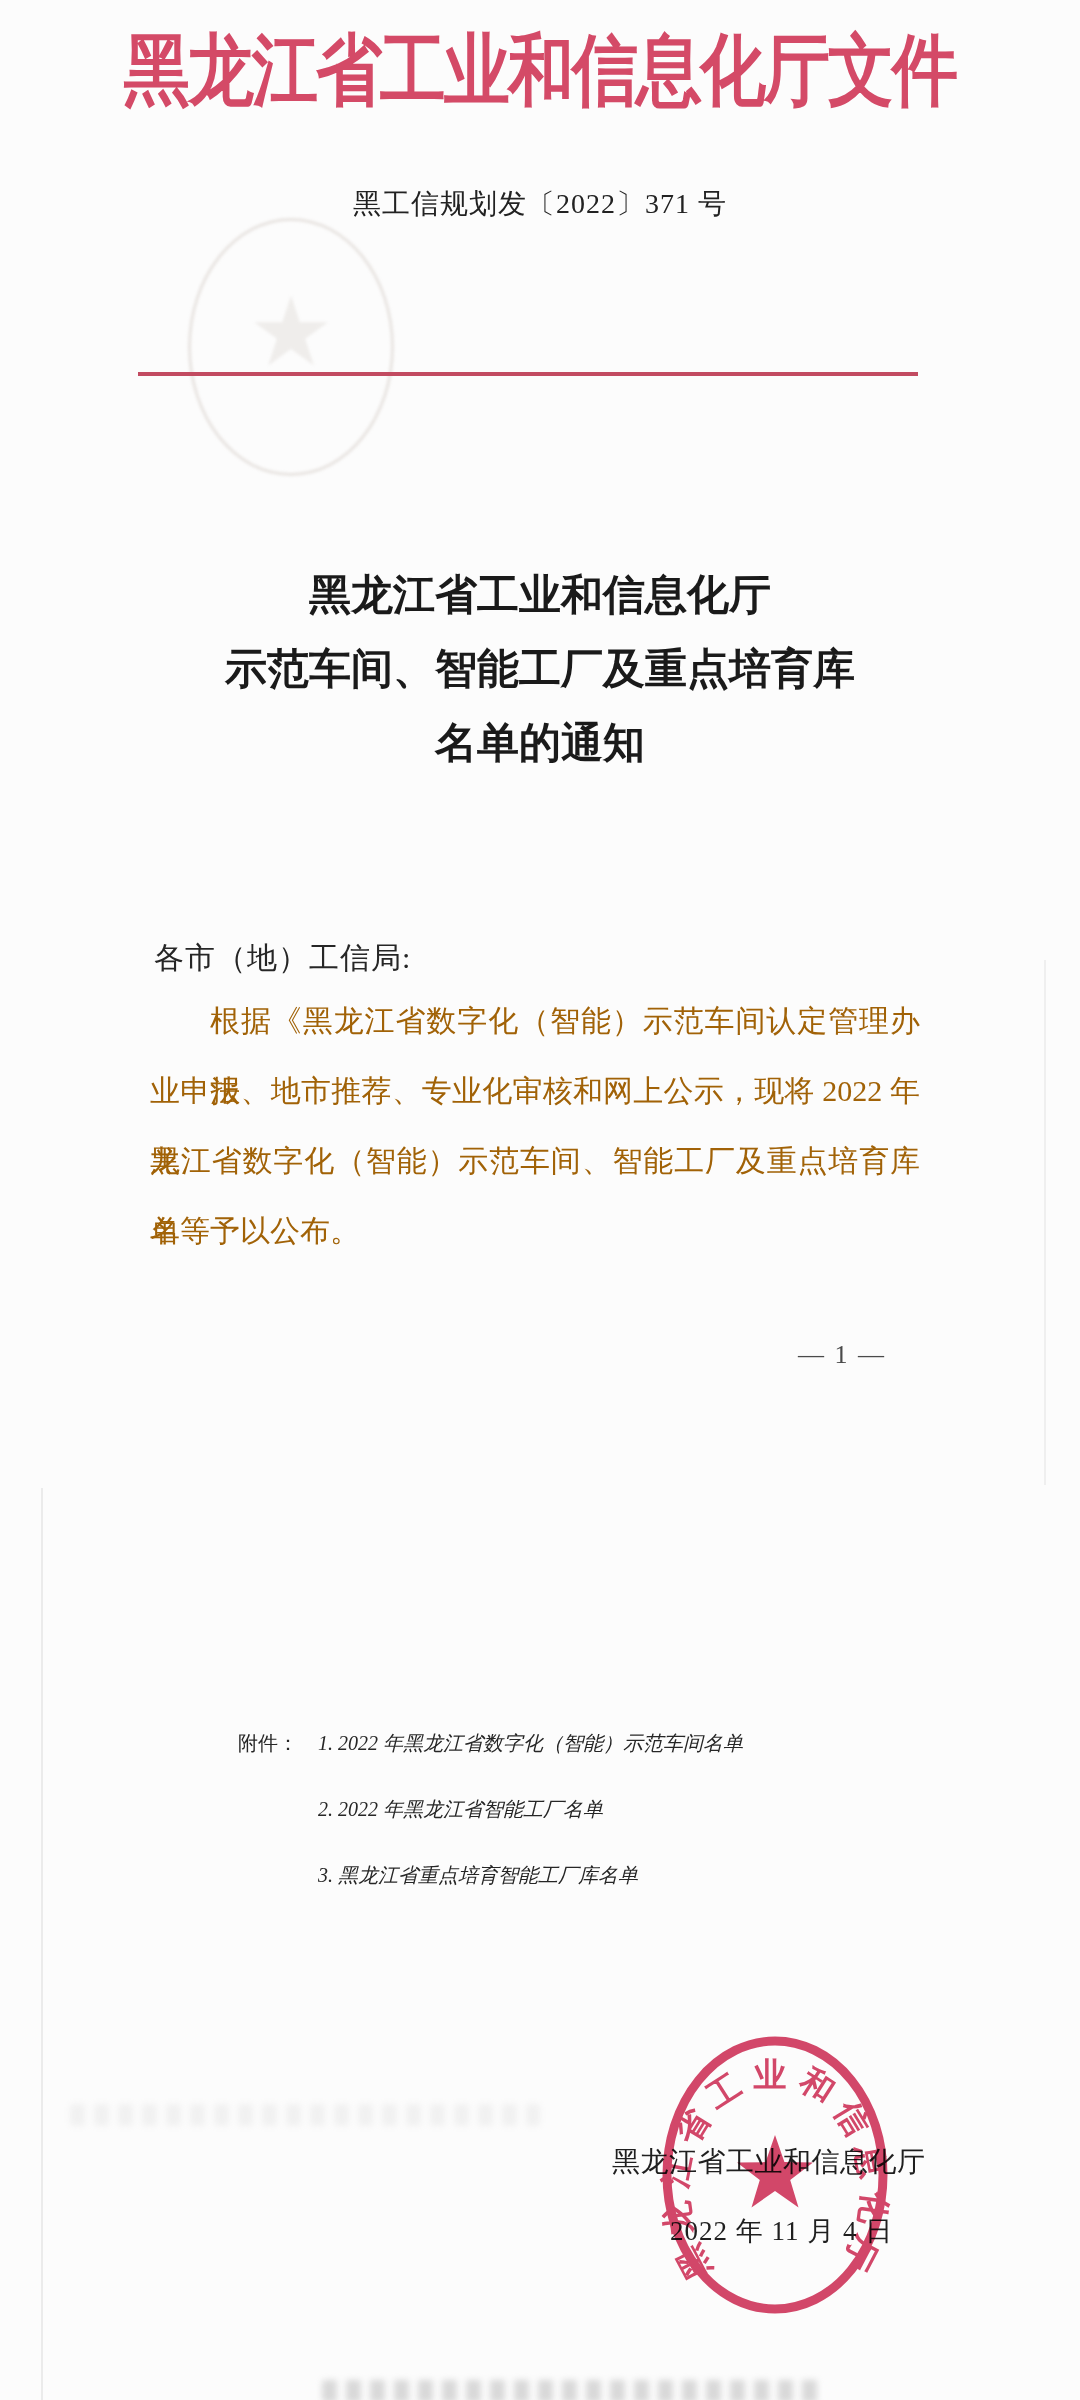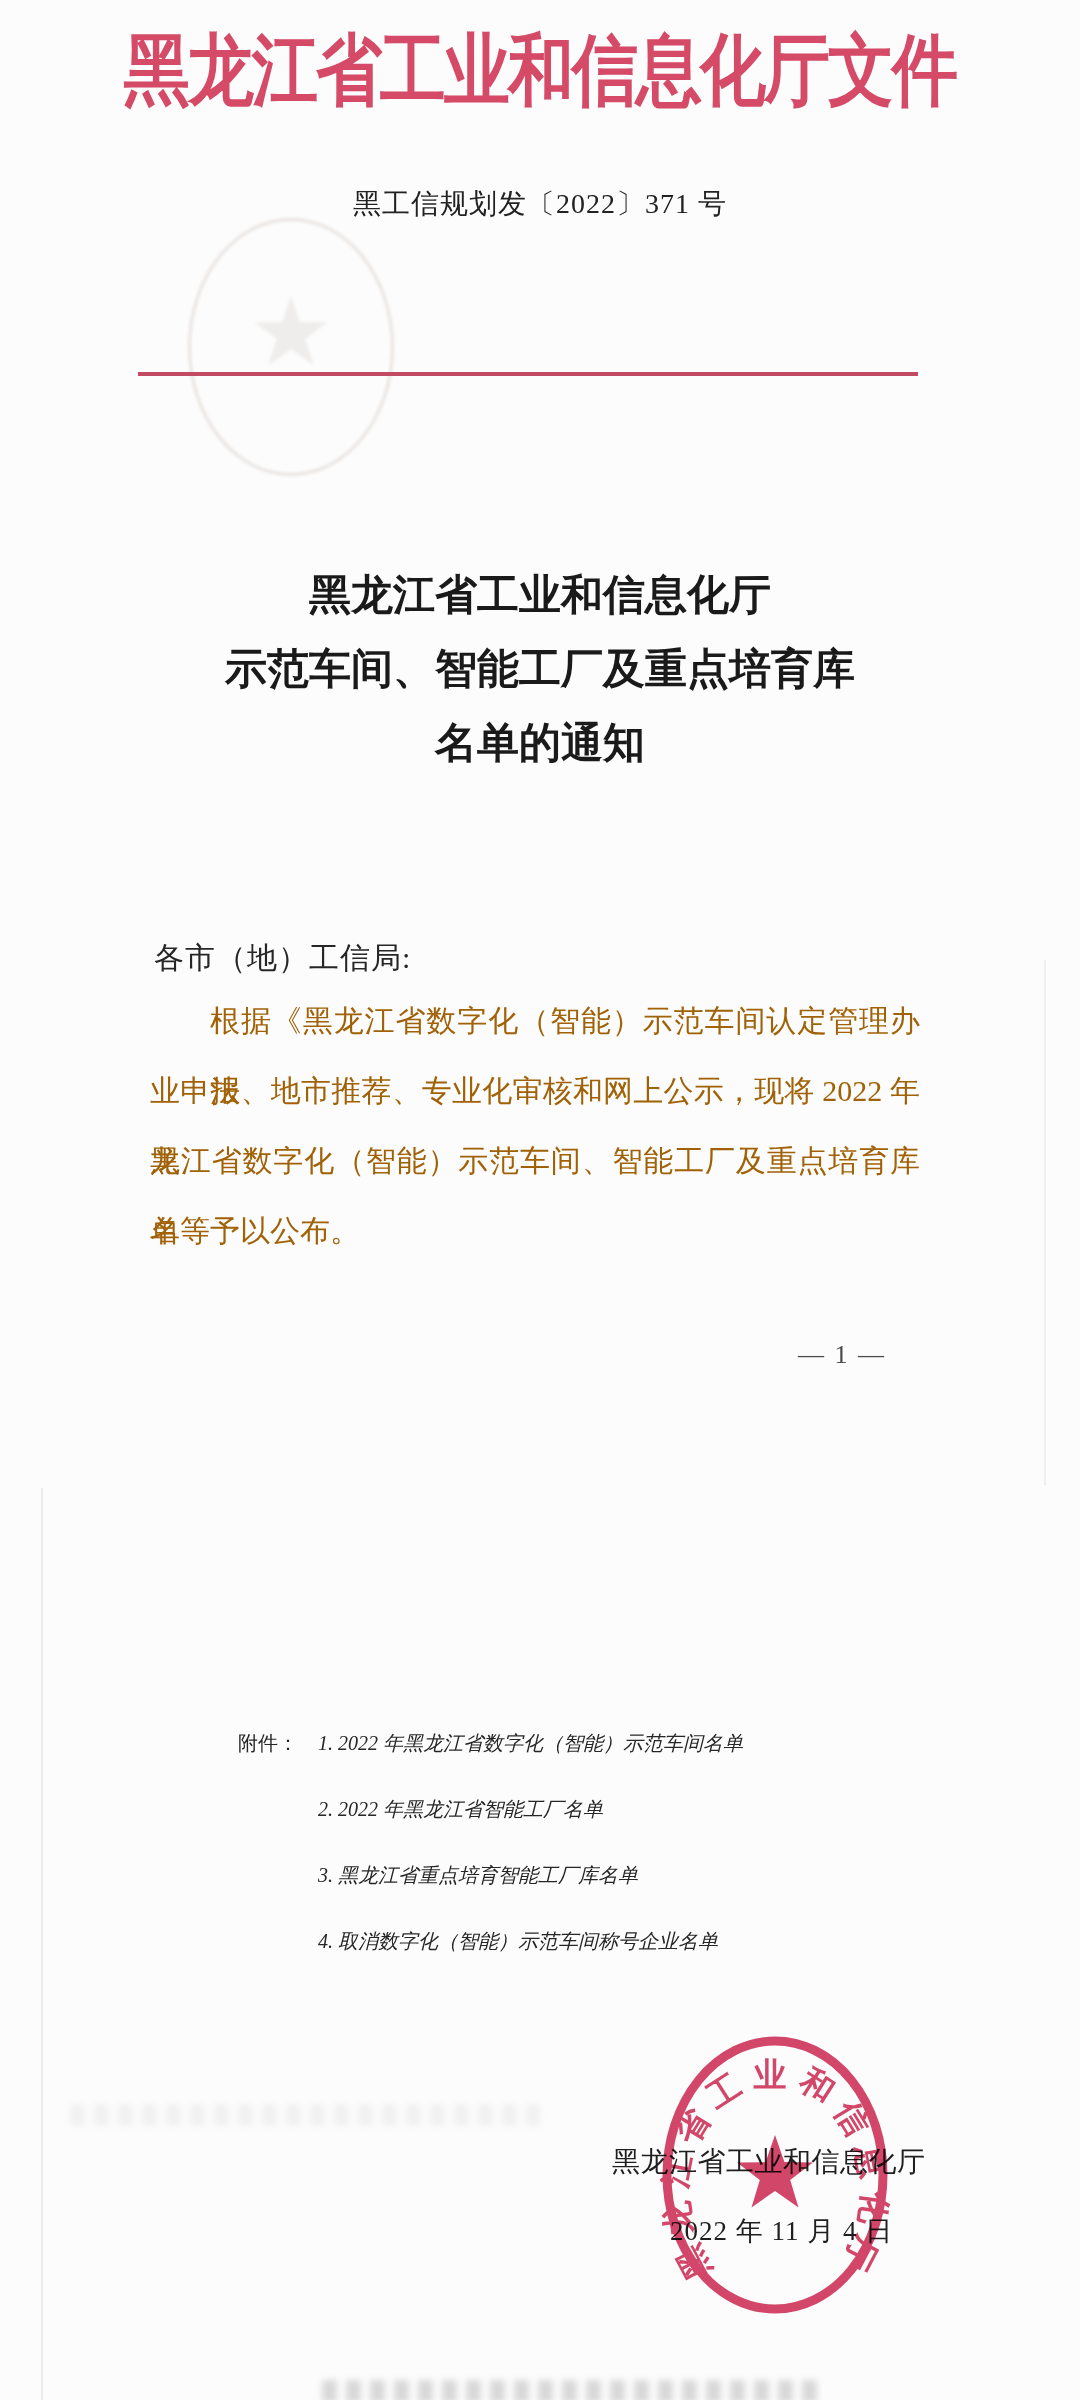--- a/index.html
+++ b/index.html
@@ -115,21 +115,20 @@
 
 <div class="abs edge-line-right"></div>
 <div class="abs edge-line-left"></div>
 
 <div class="abs attachments">
   <div class="att-label">附件：</div>
   <div class="att-items">
     <div class="att-item">1. 2022 年黑龙江省数字化（智能）示范车间名单</div>
     <div class="att-item">2. 2022 年黑龙江省智能工厂名单</div>
     <div class="att-item">3. 黑龙江省重点培育智能工厂库名单</div>
-    <div class="att-item">4. 取消数字化（智能）示范车间称号企业名单</div>
   </div>
 </div>
 
 <div class="abs bleed-bar bleed-mid"></div>
 
 <div class="abs sig-org">黑龙江省工业和信息化厅</div>
 <div class="abs sig-date">2022 年 11 月 4 日</div>
 
 <svg class="abs seal-svg" viewBox="-140 -150 280 300" xmlns="http://www.w3.org/2000/svg">
   <defs>

